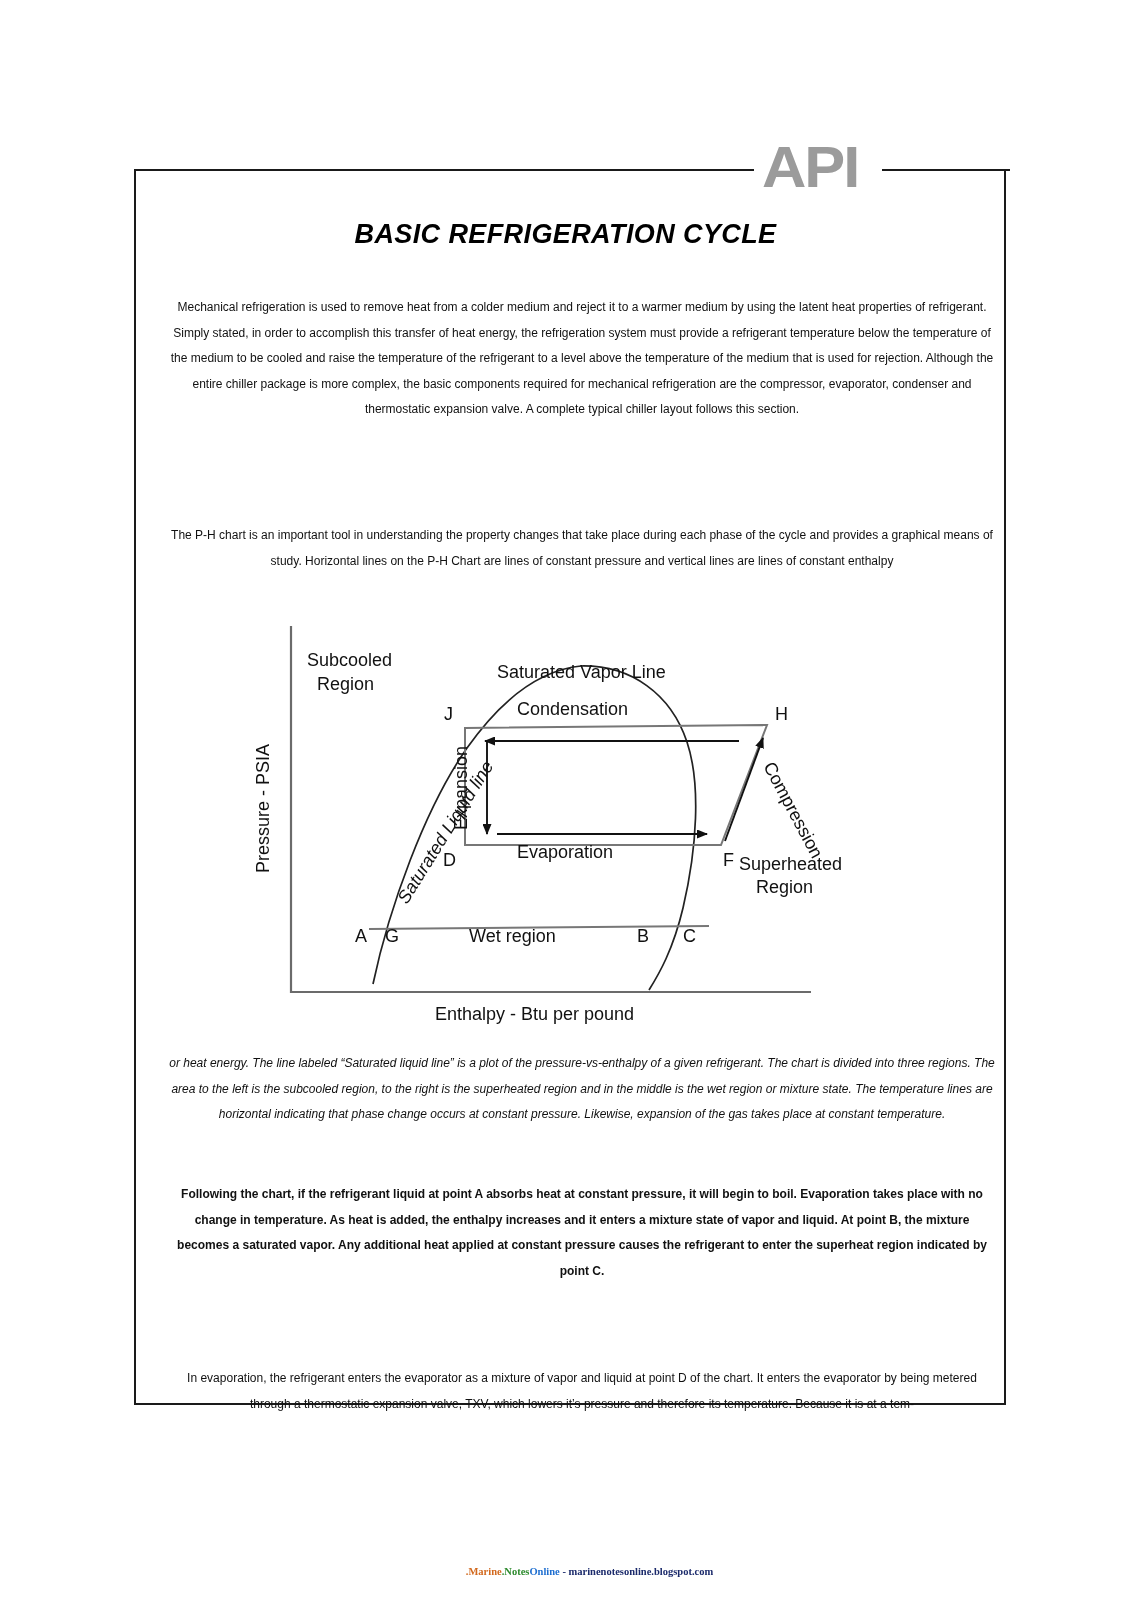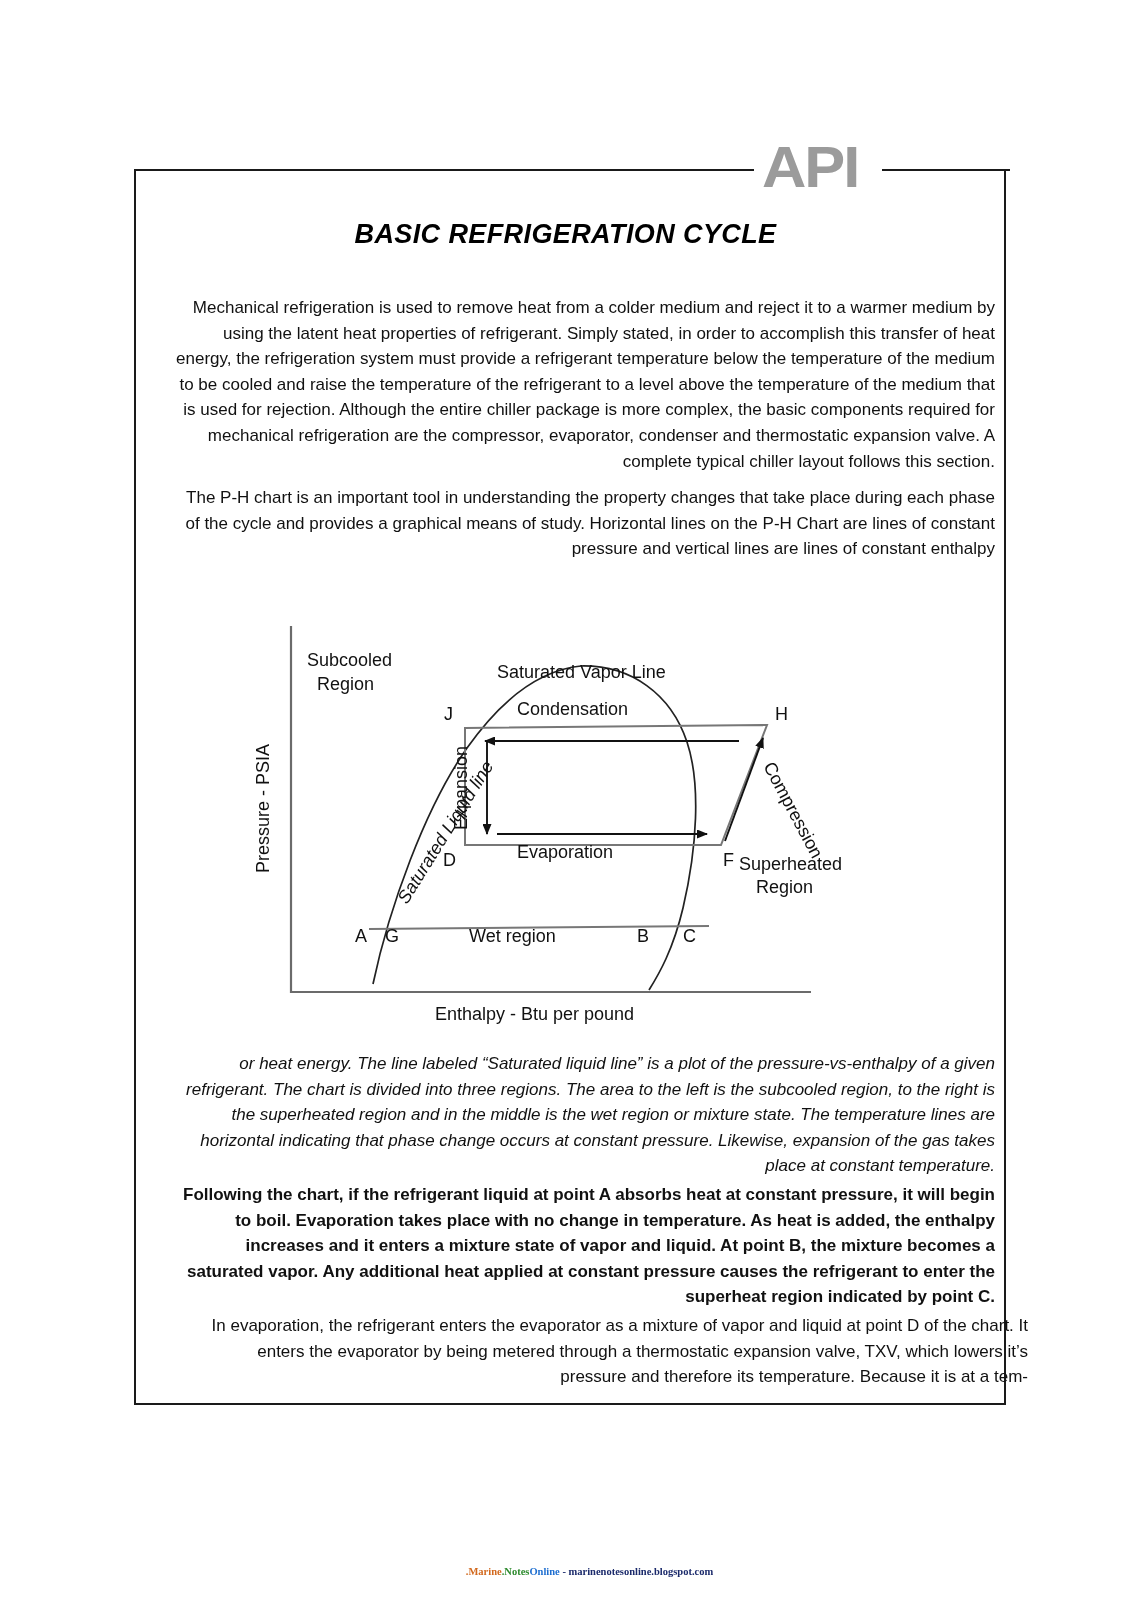--- a/index.html
+++ b/index.html
@@ -51,30 +51,30 @@
     text-align:center;
     font-size:27px; font-weight:bold; font-style:italic;
     letter-spacing:0.4px;
   }
 
   
   .para{
     position:absolute;
     left:169px;
     width:826px;
-    font-size:17px;
+    font-size:12px;
     line-height:25.6px;
-    text-align:right;
+    text-align:center;
     color:#111;
   }
   #para-1{ top:295px; }
-  #para-2{ top:485px; }
+  #para-2{ top:523px; }
   #para-3{ top:1051px;font-style:italic; }
   #para-4{ top:1182px;font-weight:bold; }
-  #para-5{ top:1313px;margin-left:33px; }
+  #para-5{ top:1366px; }
 
   
   #figure{
     position:absolute;
     left:239px; top:608px;
     width:620px; height:420px;
   }
   #figure svg{ display:block; }
 
   

